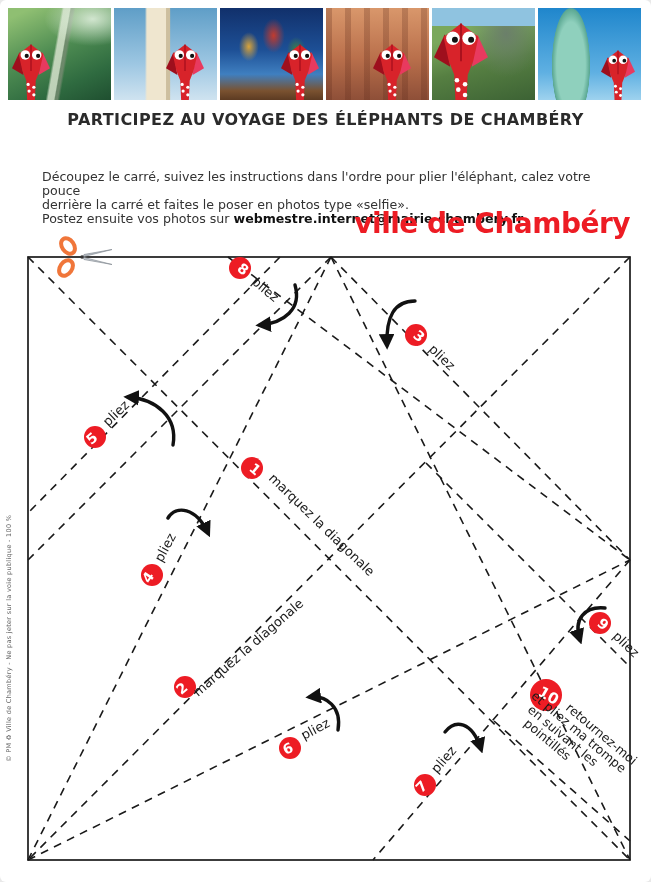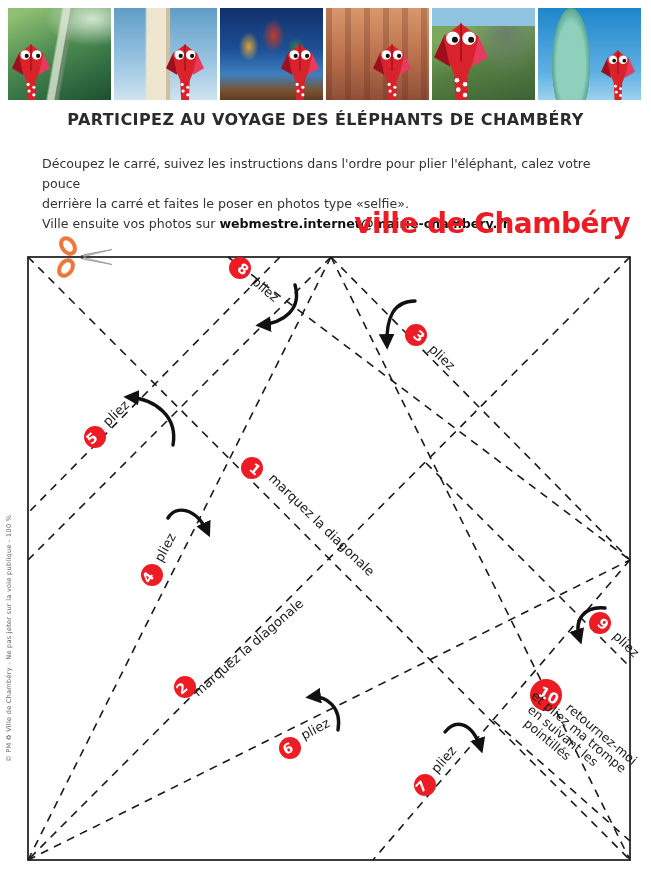--- a/index.html
+++ b/index.html
@@ -1,17 +1,17 @@
 <!DOCTYPE html>
 <html><head>
 <meta charset="utf-8">
 <style>
   html,body{margin:0;padding:0;background:#e9e9e9;}
   .page{position:relative;width:651px;height:882px;background:#ffffff;overflow:hidden;
-        font-family:"DejaVu Sans",sans-serif;color:#222;}
+        font-family:"DejaVu Sans",sans-serif;color:#222;border-radius:6px;}
 
   
   .banner{position:absolute;left:8px;top:8px;width:633px;height:92px;display:flex;gap:3px;}
   .tile{position:relative;flex:1 1 0;overflow:hidden;}
   .tile svg.ele{position:absolute;bottom:-4px;width:38px;height:62px;}
   .t1{background:
       radial-gradient(80px 45px at 82% 12%, rgba(222,238,220,.9), transparent 60%),
       linear-gradient(100deg, transparent 45%, rgba(215,226,205,.85) 47% 52%, rgba(120,140,115,.8) 53% 55%, transparent 57%),
       linear-gradient(155deg,#8fbf72 8%,#4e8c52 45%,#2f6b40 75%,#1f4f30);}
   .t1 svg.ele{left:4px;}
@@ -35,22 +35,22 @@
       linear-gradient(165deg,#7aa85c 30%,#567f42 60%,#3c6234);}
   .t5 svg.ele{left:2px;width:54px;height:88px;bottom:-8px;}
   .t6{background:
       radial-gradient(26px 78px at 32% 62%, #8fd0bd 55%, #5ba893 72%, transparent 74%),
       linear-gradient(180deg,#1f86cc,#5fb0e2 70%,#9ed2ee);}
   .t6 svg.ele{right:6px;width:34px;height:56px;}
 
   
   .title{position:absolute;left:0;top:110px;width:100%;text-align:center;
          font-size:16px;font-weight:700;letter-spacing:.4px;color:#2b2b2b;}
-  .intro{position:absolute;left:42px;top:141px;width:578px;font-size:12.6px;
-         line-height:20px;color:#333;}
+  .intro{position:absolute;left:42px;top:157px;width:578px;font-size:12.6px;
+         line-height:14px;color:#333;}
   .intro .email{font-weight:700;color:#111;}
   .brand{position:absolute;right:21px;top:207px;font-size:28px;font-weight:700;
          letter-spacing:-0.5px;color:#ed1c24;}
 
   .copyright{position:absolute;left:5px;top:762px;transform:rotate(-90deg);
              transform-origin:0 0;font-size:6.5px;color:#666;white-space:nowrap;
              letter-spacing:.3px;width:150px;}
 
   
   .diagram{position:absolute;left:28px;top:257px;width:602px;height:603px;overflow:visible;}
@@ -113,21 +113,21 @@
         <svg class="ele" viewBox="0 0 40 64">
           <use href="#ele"></use>
         </svg>
       </div>
   </div>
 
   <div class="title">PARTICIPEZ AU VOYAGE DES ÉLÉPHANTS DE CHAMBÉRY</div>
   <p class="intro">
     <span style="display:block">Découpez le carré, suivez les instructions dans l'ordre pour plier l'éléphant, calez votre pouce</span>
     <span style="display:block">derrière la carré et faites le poser en photos type «selfie».</span>
-    <span>Ville ensuite vos photos sur </span><span class="email">webmestre.internet@mairie-chambery.fr</span>
+    <span>Postez ensuite vos photos sur </span><span class="email">webmestre.internet@mairie-chambery.fr</span>
   </p>
   <div class="brand">ville de Chambéry</div>
 
   <div class="copyright">© PM ♻ Ville de Chambéry - Ne pas jeter sur la voie publique - 100 %</div>
 
   <svg class="diagram" viewBox="0 0 602 603">
     <defs>
       <marker id="ah" viewBox="0 0 10 10" refX="7" refY="5" markerWidth="4.6" markerHeight="4.6" orient="auto-start-reverse">
         <path d="M0,0 L10,5 L0,10 Z" fill="#111"></path>
       </marker>

